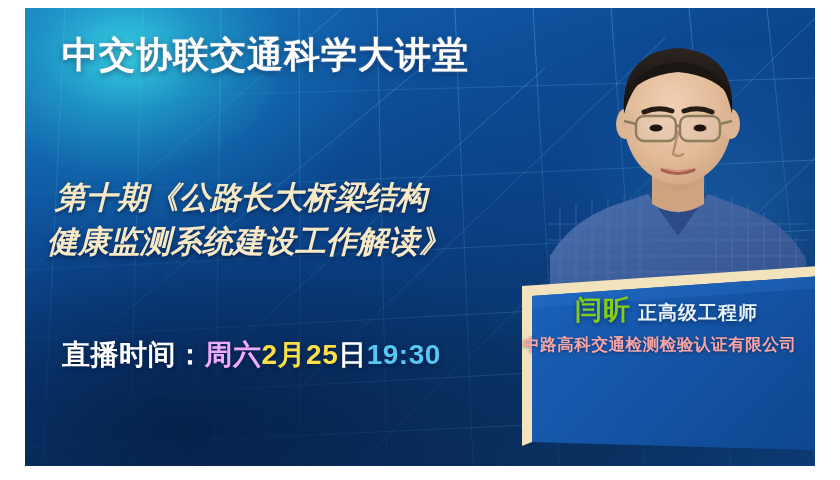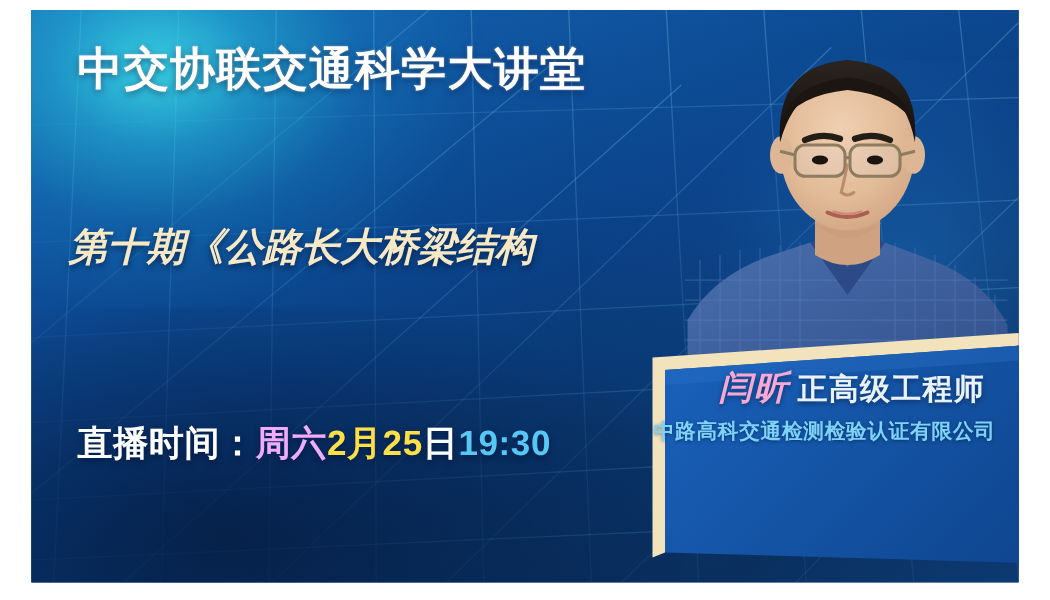--- a/index.html
+++ b/index.html
@@ -76,31 +76,30 @@
 
   
   .panel-zone{position:absolute;left:455px;top:248px;width:400px;height:215px;}
   .panel-svg{position:absolute;left:0;top:0;width:400px;height:215px;}
   .panel-text{position:absolute;left:0;top:0;width:400px;height:215px;}
 
   .sp-line1{
     position:absolute;left:95px;top:36px;white-space:nowrap;
   }
   .sp-name{
-    font-size:27px;font-weight:bold;color:#f9a8d4;letter-spacing:1px;
+    font-size:27px;font-weight:bold;color:#84cc16;letter-spacing:1px;
     text-shadow:0 2px 4px rgba(0,15,45,.5);
-    font-style:italic;
   }
   .sp-role{
-    font-size:24px;font-weight:bold;color:#e8f2fb;letter-spacing:1px;margin-left:7px;
+    font-size:19px;font-weight:bold;color:#e8f2fb;letter-spacing:1px;margin-left:7px;
     text-shadow:0 2px 4px rgba(0,15,45,.5);
   }
   .sp-company{
     position:absolute;left:43px;top:78px;white-space:nowrap;
-    font-size:16.5px;font-weight:bold;color:#7dd3fc;letter-spacing:0.6px;
+    font-size:16.5px;font-weight:bold;color:#fca5a5;letter-spacing:0.6px;
     text-shadow:0 1px 3px rgba(0,15,45,.5);
   }
 </style>
 </head>
 <body>
 
 <div id="poster">
   <div id="canvas">
 
     <div class="bg-base"></div>
@@ -226,20 +225,21 @@
 
           <path d="M110 170 Q138 184 166 170 Q150 182 138 183 Q126 182 110 170 Z" fill="#c89b79" opacity="0.5"></path>
         </g>
       </svg>
     </div>
 
     <div class="main-title">中交协联交通科学大讲堂</div>
 
     <div class="subtitle">
       <span>第十期《公路长大桥梁结构</span>
+      <span class="l2">健康监测系统建设工作解读》</span>
     </div>
 
     <div class="livetime">
       <span class="lbl">直播时间：</span><span class="wk">周六</span><span class="hl">2月25</span><span class="ri">日</span><span class="tm">19:30</span>
     </div>
 
     <div class="panel-zone">
       <svg class="panel-svg" viewBox="0 0 400 215">
         <defs>
           <linearGradient id="pgrad" x1="0" y1="0" x2="1" y2="0.5">

